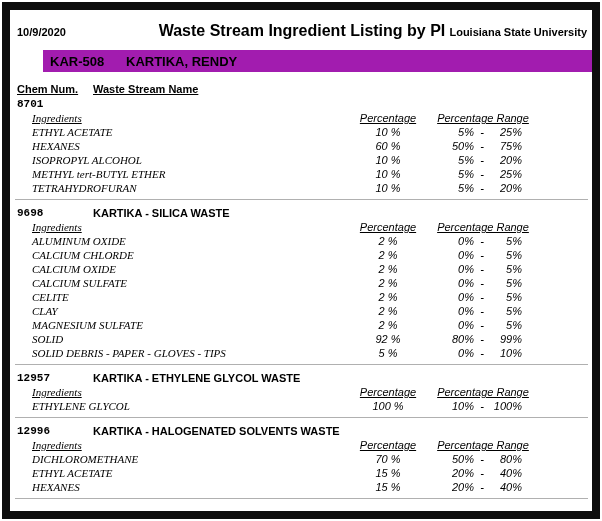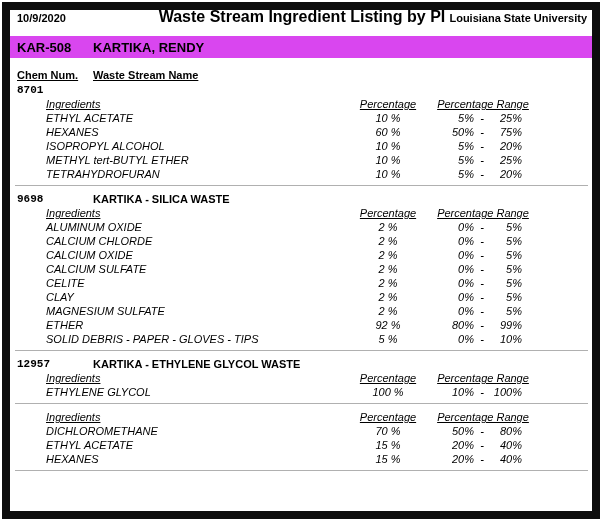--- a/index.html
+++ b/index.html
@@ -18,21 +18,21 @@
   }
   .frame {
     box-sizing: border-box;
     width: 100%;
     height: 100%;
     border: 8px solid #0d0d0d;
     background: #ffffff;
     overflow: hidden;
   }
   .content {
-    padding-top: 0;
+    padding-top: 14px;
   }
   
   .doc-header {
     display: flex;
     align-items: baseline;
     padding: 0 5px 0 7px;
     line-height: 14px;
     font-size: 11px;
     font-weight: bold;
   }
@@ -76,21 +76,21 @@
   }
   .ws-title .chem { width: 76px; font-family: Liberation Mono, monospace; }
   .row {
     display: flex;
     align-items: baseline;
     line-height: 14px;
     font-size: 11px;
     font-style: italic;
     padding-right: 58px;
   }
-  .row .name { flex: 1; margin-left: 36px; white-space: nowrap; }
+  .row .name { flex: 1; margin-left: 22px; white-space: nowrap; font-family: Liberation Serif, serif; }
   .row .pct  { width: 68px; text-align: center; white-space: nowrap; }
   .row .rng  {
     width: 102px;
     margin-left: 10px;
     display: flex;
     align-items: baseline;
     box-sizing: border-box;
     padding-left: 6px;
     white-space: nowrap;
   }
@@ -110,21 +110,21 @@
 <div class="page">
   <div class="frame" style="border-color: rgb(13, 13, 13);">
     <div class="content">
 
       <div class="doc-header">
         <span class="side left">10/9/2020</span>
         <span class="mid">Waste Stream Ingredient Listing by PI</span>
         <span class="side right">Louisiana State University</span>
       </div>
 
-      <div class="pi-banner" style="background: #d946ef;">
+      <div class="pi-banner" style="background: #a21caf; margin-left: 33px;">
         <span class="code">KAR-508</span>
         <span class="piname">KARTIKA, RENDY</span>
       </div>
 
       <div class="cols">
         <span class="c1 u">Chem Num.</span>
         <span class="c2 u">Waste Stream Name</span>
       </div>
 
       <div id="sections">
@@ -265,21 +265,21 @@
     <span class="name">MAGNESIUM SULFATE</span>
     <span class="pct">2 %</span>
     <span class="rng">
       <span class="rlo">0%</span>
       <span class="rdash">-</span>
       <span class="rhi">5%</span>
     </span>
   </div>
 
   <div class="row">
-    <span class="name">ETHER</span>
+    <span class="name">SOLID</span>
     <span class="pct">92 %</span>
     <span class="rng">
       <span class="rlo">80%</span>
       <span class="rdash">-</span>
       <span class="rhi">99%</span>
     </span>
   </div>
 
   <div class="row">
     <span class="name">SOLID DEBRIS - PAPER - GLOVES - TIPS</span>
@@ -310,20 +310,24 @@
     <span class="rng">
       <span class="rlo">10%</span>
       <span class="rdash">-</span>
       <span class="rhi">100%</span>
     </span>
   </div>
 <div class="sep"></div>
   </section>
 
   <section class="ws">
+    <div class="ws-title">
+      <span class="chem">12996</span>
+      <span class="wsname">KARTIKA - HALOGENATED SOLVENTS WASTE</span>
+    </div>
     <div class="row hdr">
       <span class="name"><span class="u">Ingredients</span></span>
       <span class="pct"><span class="u">Percentage</span></span>
       <span class="rng"><span class="u">Percentage Range</span></span>
     </div>
 
   <div class="row">
     <span class="name">DICHLOROMETHANE</span>
     <span class="pct">70 %</span>
     <span class="rng">

